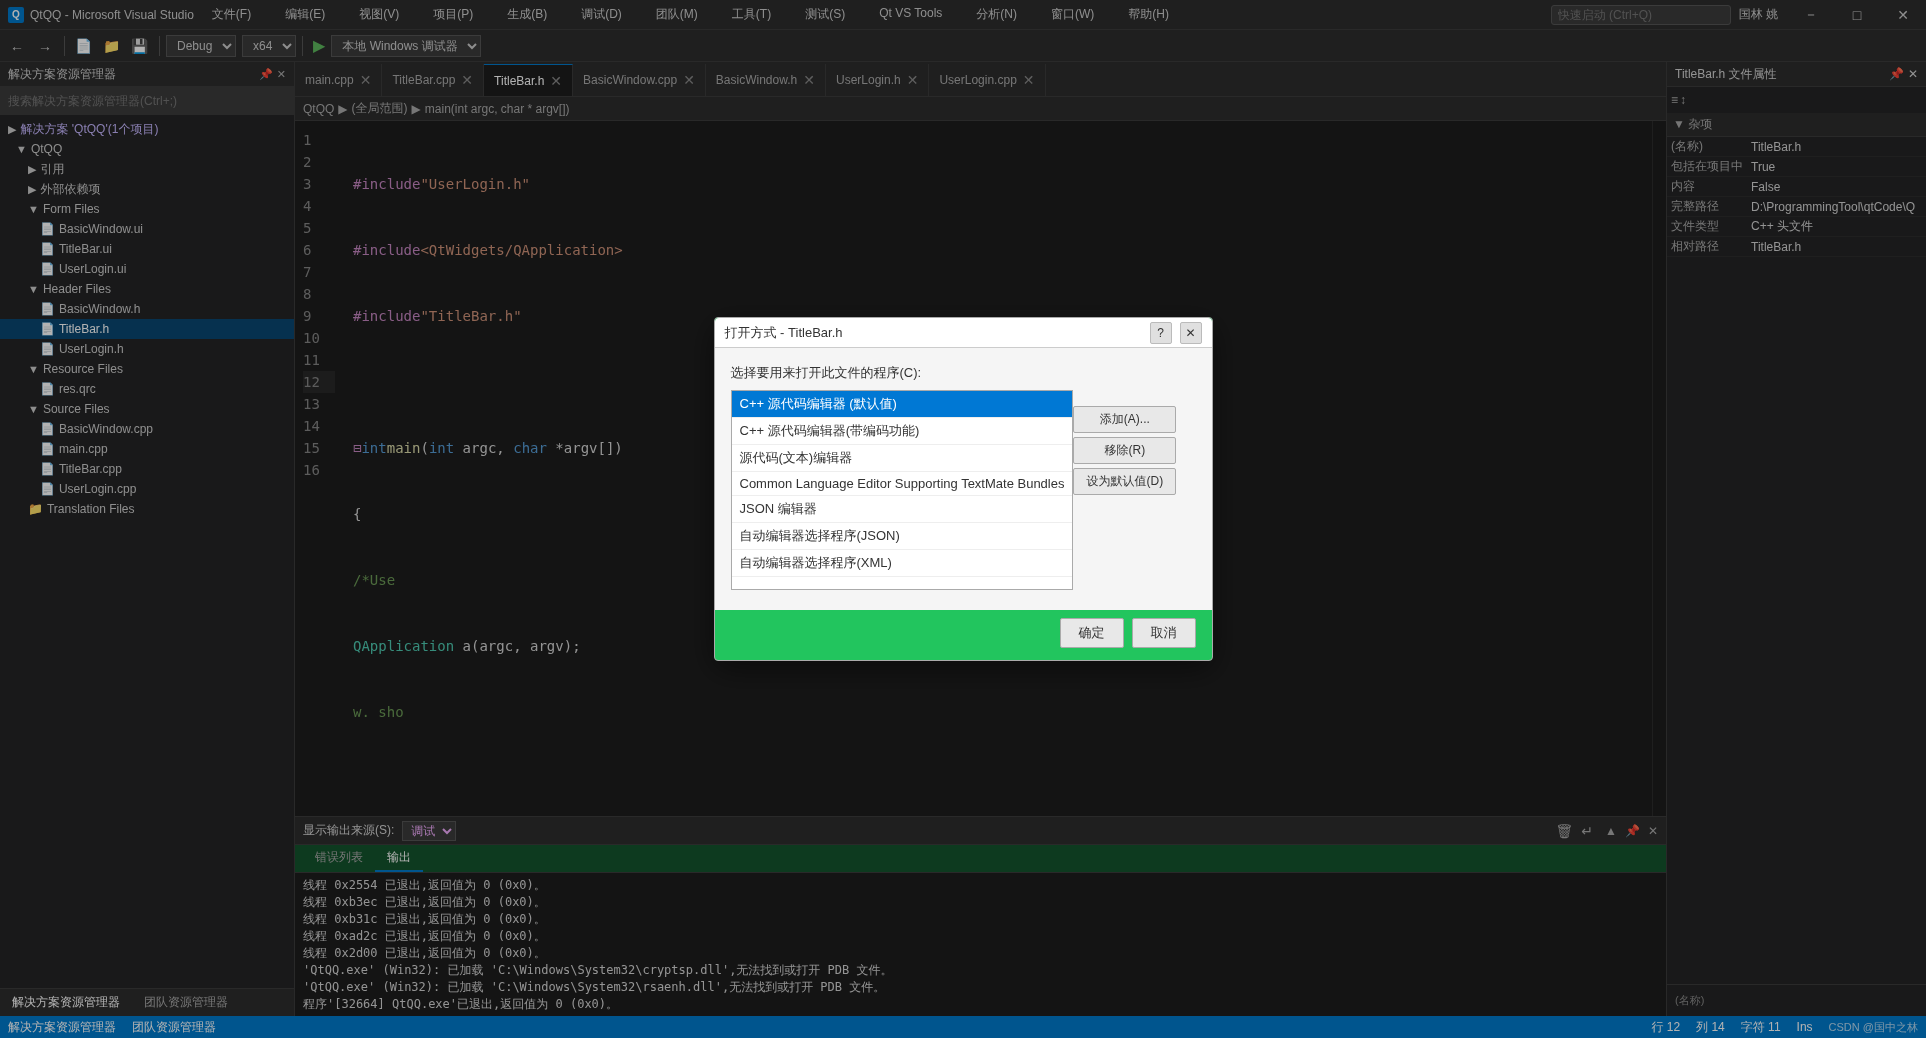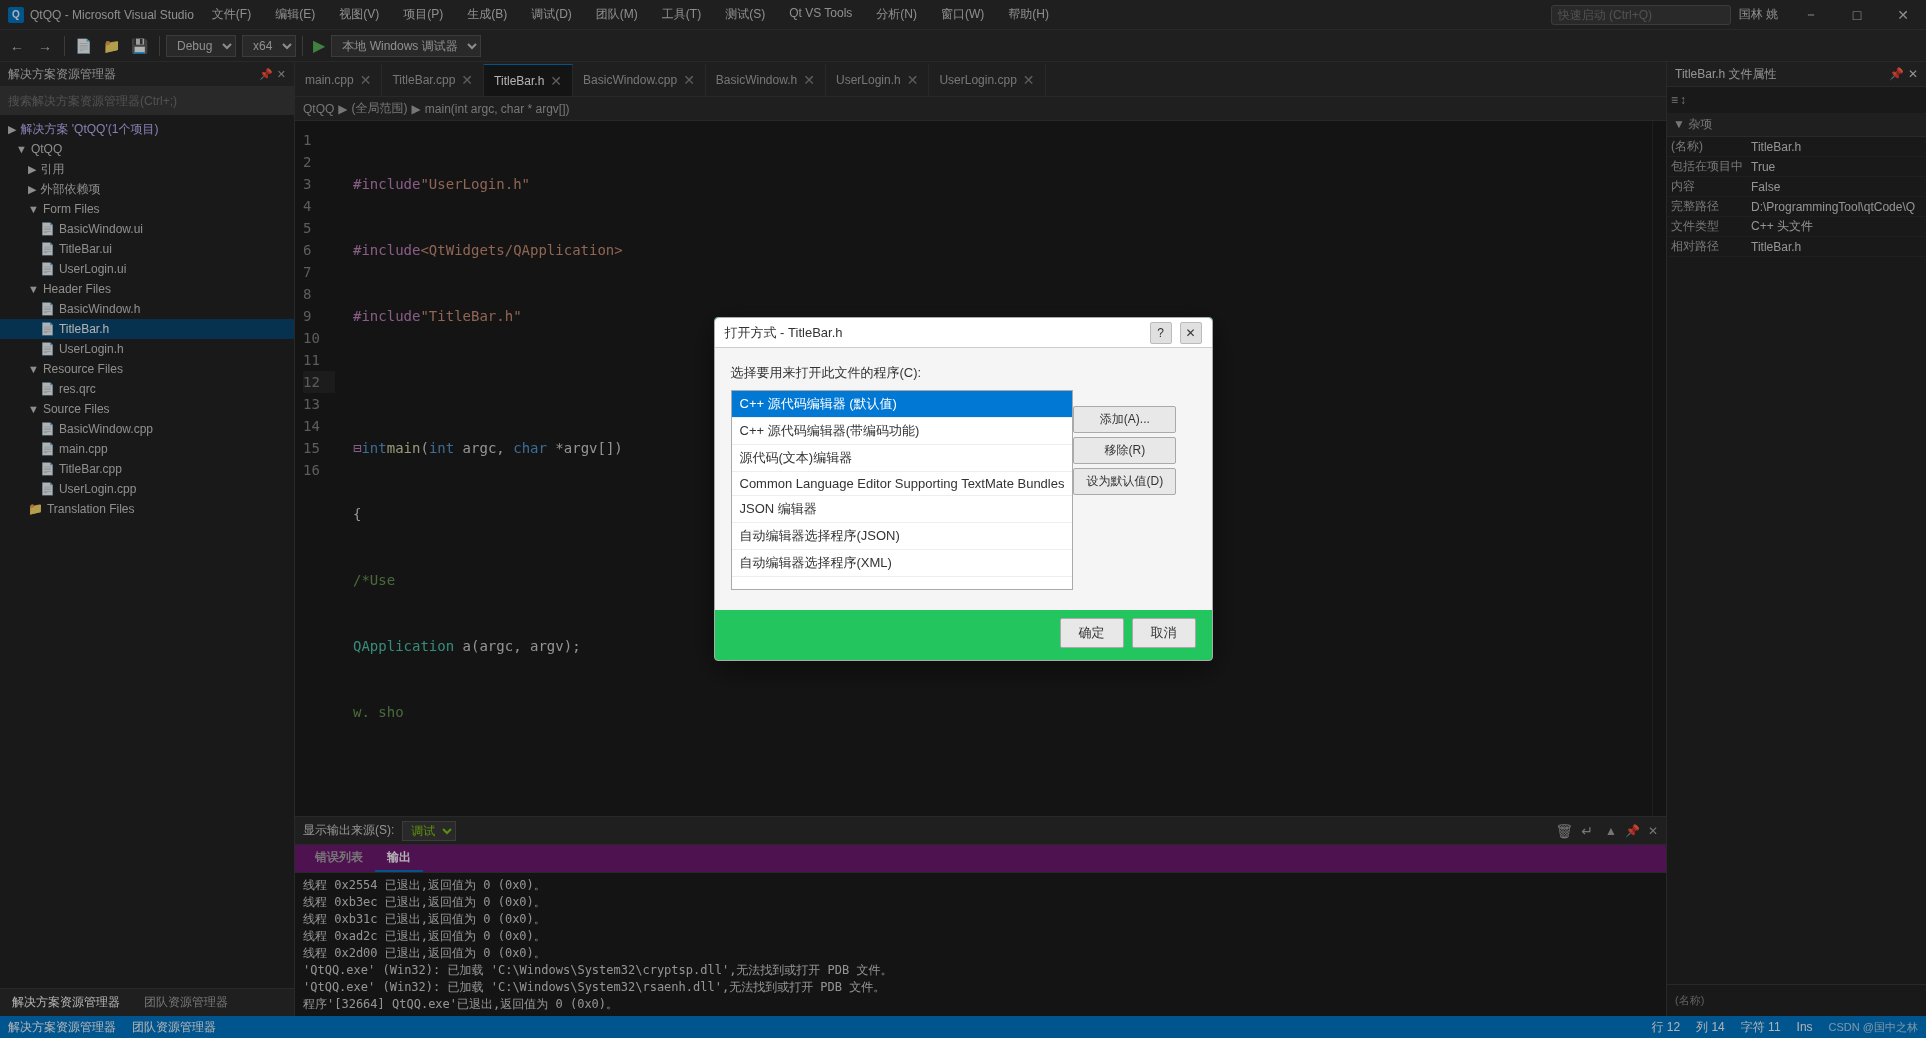--- a/index.html
+++ b/index.html
@@ -33,21 +33,21 @@
       display: flex; align-items: center; justify-content: center;
       color: white; font-size: 10px; font-weight: bold;
     }
     #title-bar .title-text {
       color: #ccc;
       font-size: 12px;
     }
     #title-bar .menus {
       display: flex;
       margin-left: 10px;
-      gap: 8px;
+      gap: 18px;
     }
     #title-bar .menus span {
       padding: 2px 8px;
       color: #ccc;
       font-size: 12px;
       cursor: pointer;
     }
     #title-bar .win-controls {
       position: absolute;
       right: 0;
@@ -342,26 +342,25 @@
     
     #bottom-panel {
       height: 200px;
       background: #1e1e1e;
       border-top: 1px solid #3c3c3c;
       display: flex;
       flex-direction: column;
     }
     #bottom-tabs {
       height: 28px;
-      background: #701a75;
+      background: #14532d;
       display: flex;
       align-items: flex-start;
       padding: 0 8px;
       border-bottom: 1px solid #3c3c3c;
-      font-weight: bold;
     }
     .bottom-tab {
       padding: 4px 12px;
       font-size: 12px;
       color: #aaa;
       cursor: pointer;
       border-bottom: 2px solid transparent;
     }
     .bottom-tab.active { color: #fff; border-bottom: 2px solid #007acc; }
     #output-area {
@@ -377,21 +376,21 @@
       background: #2d2d2d;
       display: flex;
       align-items: center;
       padding: 0 8px;
       gap: 8px;
       border-bottom: 1px solid #3c3c3c;
     }
     #output-toolbar select {
       background: #3c3c3c;
       border: 1px solid #555;
-      color: #84cc16;
+      color: #f0abfc;
       font-size: 12px;
       padding: 1px 4px;
     }
     #output-toolbar .tb-icon {
       color: #aaa;
       font-size: 14px;
       cursor: pointer;
     }
 
     

